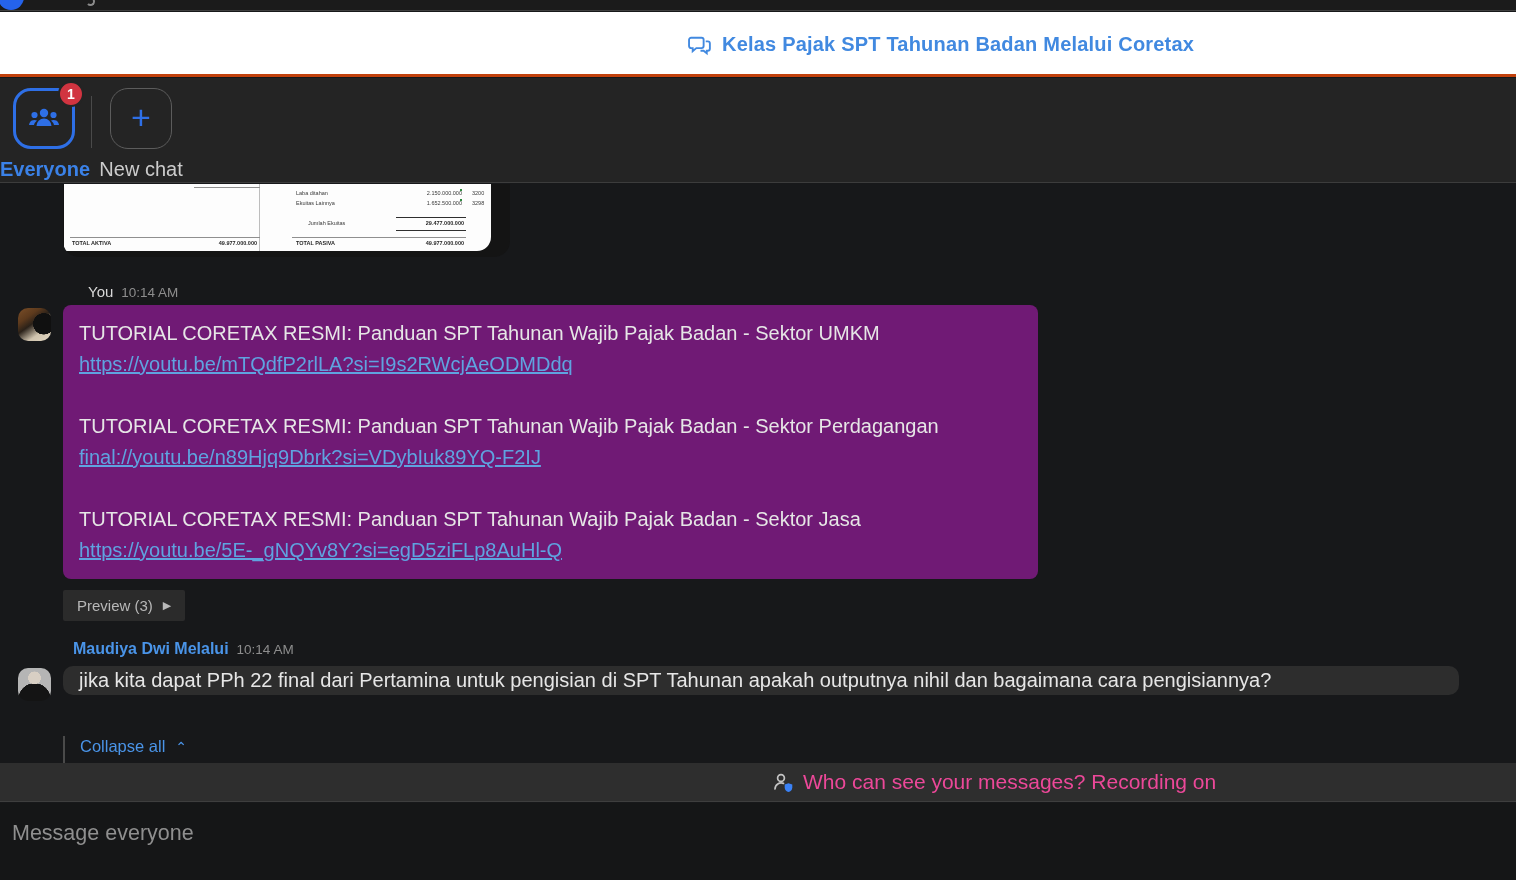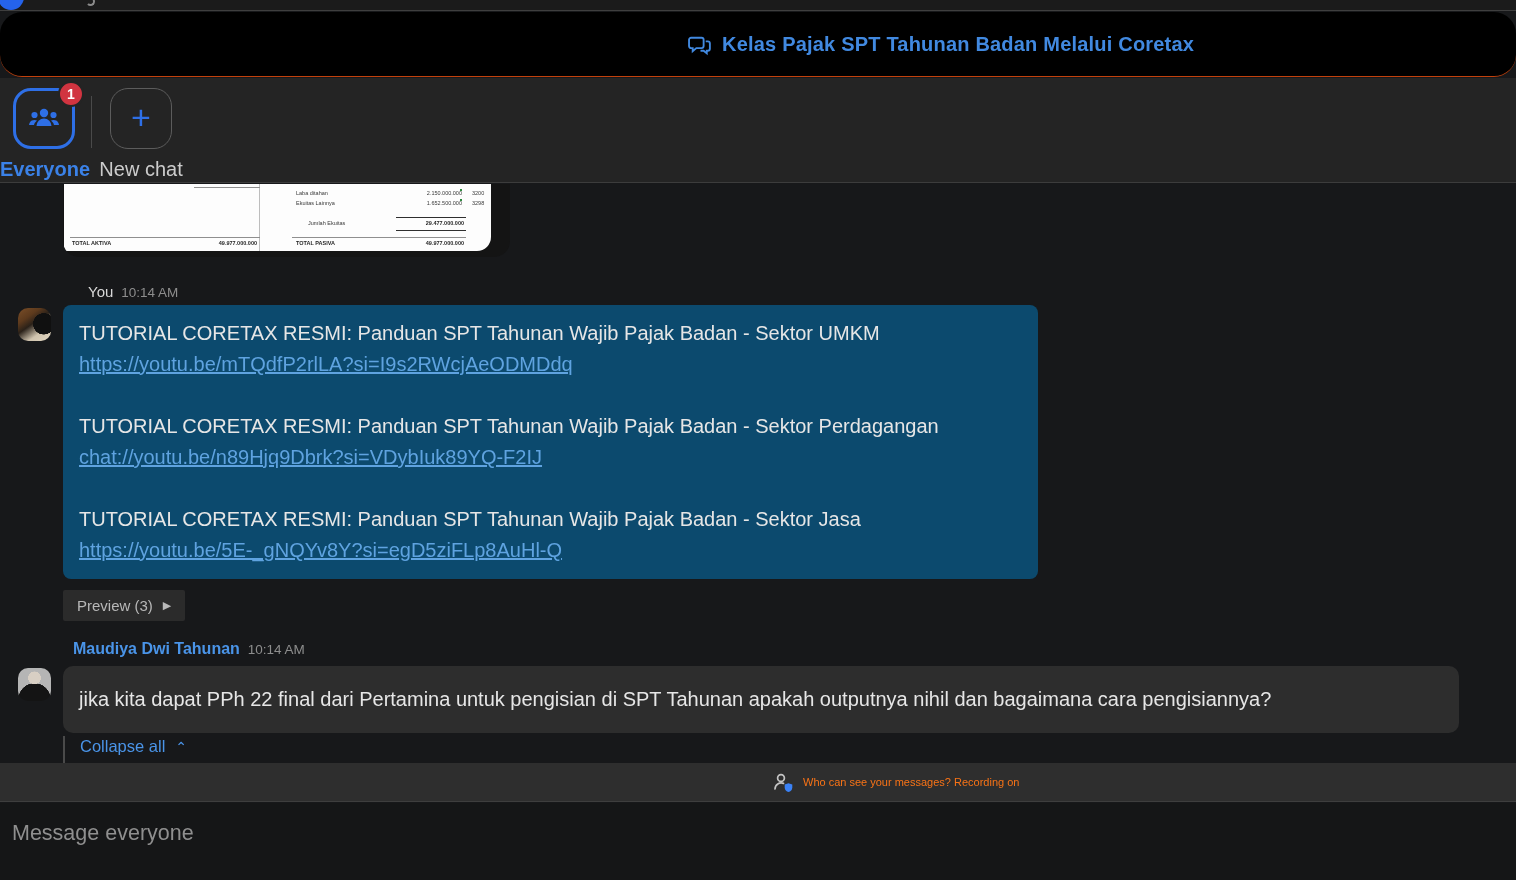--- a/index.html
+++ b/index.html
@@ -11,21 +11,21 @@
   }
   
   .top-strip { position:absolute; left:0; top:0; width:1516px; height:11px;
     background:#1b1b1b; border-bottom:1px solid #3f3f3f; }
   .top-avatar-partial { position:absolute; left:-2px; top:-16px; width:26px; height:26px;
     border-radius:50%; background:#2563eb; }
   .top-glyph-partial { position:absolute; left:86px; top:-3px; width:9px; height:9px;
     border:2px solid #8a8a8a; border-top-color:transparent; border-left-color:transparent; border-radius:50%; }
   
   .header { position:absolute; left:0; top:12px; width:1516px; height:65px;
-    background:#000000; border-bottom:1px solid #c2410c;border-radius:22px; }
+    background:#ffffff; border-bottom:3px solid #c2410c; }
   .meeting-title { position:absolute; left:688px; top:0; height:65px; display:flex; align-items:center; gap:9px; }
   .meeting-title .ttl { color:#4189e0; font-size:20px; font-weight:bold; letter-spacing:.2px; }
   
   .toolbar { position:absolute; left:0; top:78px; width:1516px; height:105px;
     background:#242424; border-bottom:1px solid #3c3c3c; }
   .sq-btn { position:absolute; width:62px; height:61px; border-radius:18px; display:flex;
     align-items:center; justify-content:center; cursor:pointer; background:transparent; }
   .everyone-btn { left:13px; top:10px; border:3px solid #2e6fe6; }
   .newchat-btn { left:110px; top:10px; border:1.5px solid #5c5c5c; }
   .badge { position:absolute; right:-12px; top:-10px; min-width:26px; height:26px; border-radius:13px;
@@ -57,37 +57,37 @@
   .avatar { position:absolute; left:18px; width:33px; height:33px; border-radius:10px; overflow:hidden; }
   .avatar.cat { background:
       radial-gradient(circle at 78% 48%, #101010 0 34%, transparent 35%),
       linear-gradient(145deg, #7a4e28 0%, #5d3a1d 28%, #2a2119 46%, #cfc3ae 72%, #e2d7c2 100%); }
   .avatar.person { background:
       radial-gradient(circle at 50% 30%, #d8cfc4 0 22%, transparent 23%),
       radial-gradient(circle at 50% 95%, #141414 0 45%, transparent 46%),
       #b5b5b5; }
   .bubble { position:absolute; left:63px; background:#2d2d2d; border-radius:10px;
     font-size:20px; color:#e6e6e6; }
-  .bubble.mine { background:#0c4a6e; border-radius:8px; }
+  .bubble.mine { background:#701a75; border-radius:8px; }
   .bubble .inner { padding:13px 16px; line-height:31px; }
   .grp { margin-bottom:31px; }
   .grp:last-child { margin-bottom:0; }
   a.chat-link { color:#5fa3e0; text-decoration:underline; cursor:pointer; }
   .preview-chip { position:absolute; left:63px; height:31px; background:#2b2b2b; border-radius:2px;
     display:flex; align-items:center; gap:10px; padding:0 14px; cursor:pointer; }
   .preview-chip .txt { color:#b8b8b8; font-size:15px; }
   .preview-chip .tri { color:#b8b8b8; font-size:11px; }
   .collapse-row { position:absolute; left:80px; display:flex; align-items:center; gap:10px; cursor:pointer; }
   .collapse-row .txt { color:#4a94e8; font-size:16.5px; }
   .thread-line { position:absolute; left:63px; width:2px; height:30px; background:#4a4a4a; }
   
   .status-bar { position:absolute; left:0; top:763px; width:1516px; height:39px;
     background:#2e2e2e; border-bottom:1px solid #3e3e3e; }
   .status-inner { position:absolute; left:772px; top:0; height:38px; display:flex; align-items:center; gap:8px; }
-  .status-text { color:#f97316; font-size:11px; }
+  .status-text { color:#ec4899; font-size:21px; }
   
   .composer { position:absolute; left:0; top:803px; width:1516px; height:77px; background:#151617; }
   .composer-input { position:absolute; left:12px; top:14px; width:1490px; height:32px;
     background:transparent; border:none; outline:none; color:#e4e4e4;
     font-size:21.5px; font-family:"Liberation Sans", sans-serif; }
   .composer-input::placeholder { color:#8f8f8f; opacity:1; }
   svg { display:block; }
 </style>
 </head>
 <body>
@@ -170,40 +170,40 @@
     </div>
     <div class="avatar cat" style="top:124px;"></div>
     <div class="bubble mine" style="top:121px; width:975px;">
       <div class="inner">
         <div class="grp">
           <div>TUTORIAL CORETAX RESMI: Panduan SPT Tahunan Wajib Pajak Badan - Sektor UMKM</div>
           <a class="chat-link">https://youtu.be/mTQdfP2rlLA?si=I9s2RWcjAeODMDdq</a>
         </div>
         <div class="grp">
           <div>TUTORIAL CORETAX RESMI: Panduan SPT Tahunan Wajib Pajak Badan - Sektor Perdagangan</div>
-          <a class="chat-link">chat://youtu.be/n89Hjq9Dbrk?si=VDybIuk89YQ-F2IJ</a>
+          <a class="chat-link">final://youtu.be/n89Hjq9Dbrk?si=VDybIuk89YQ-F2IJ</a>
         </div>
         <div class="grp">
           <div>TUTORIAL CORETAX RESMI: Panduan SPT Tahunan Wajib Pajak Badan - Sektor Jasa</div>
           <a class="chat-link">https://youtu.be/5E-_gNQYv8Y?si=egD5ziFLp8AuHl-Q</a>
         </div>
       </div>
     </div>
     <div class="preview-chip" style="top:406px;">
       <span class="txt">Preview (3)</span>
       <span class="tri">▶</span>
     </div>
 
     <div class="msg-head" style="left:73px; top:456px;">
-      <span class="msg-author blue">Maudiya Dwi Tahunan</span>
+      <span class="msg-author blue">Maudiya Dwi Melalui</span>
       <span class="msg-time">10:14 AM</span>
     </div>
     <div class="avatar person" style="top:484px;"></div>
     <div class="bubble" style="top:482px; width:1396px;">
-      <div class="inner" style="padding:19px 16px; line-height:29px;">jika kita dapat PPh 22 final dari Pertamina untuk pengisian di SPT Tahunan apakah outputnya nihil dan bagaimana cara pengisiannya?</div>
+      <div class="inner" style="padding:0 16px; line-height:29px;">jika kita dapat PPh 22 final dari Pertamina untuk pengisian di SPT Tahunan apakah outputnya nihil dan bagaimana cara pengisiannya?</div>
     </div>
 
     <div class="thread-line" style="top:552px;"></div>
     <div class="collapse-row" style="top:553px;">
       <span class="txt">Collapse all</span>
       <span class="txt" style="font-size:14px;">⌃</span>
     </div>
   </div>
 
   <div class="status-bar">

